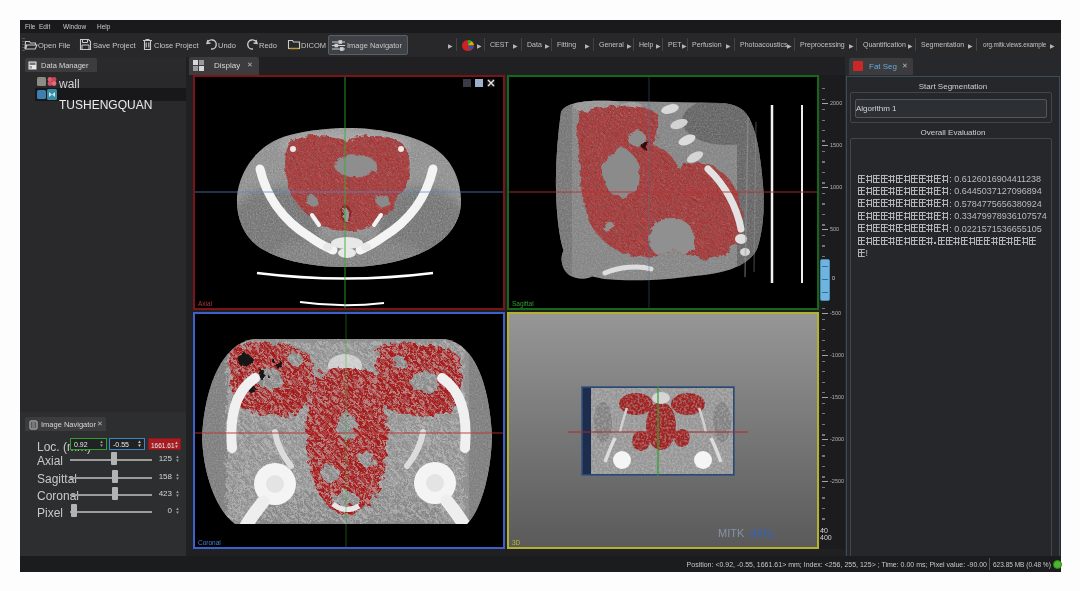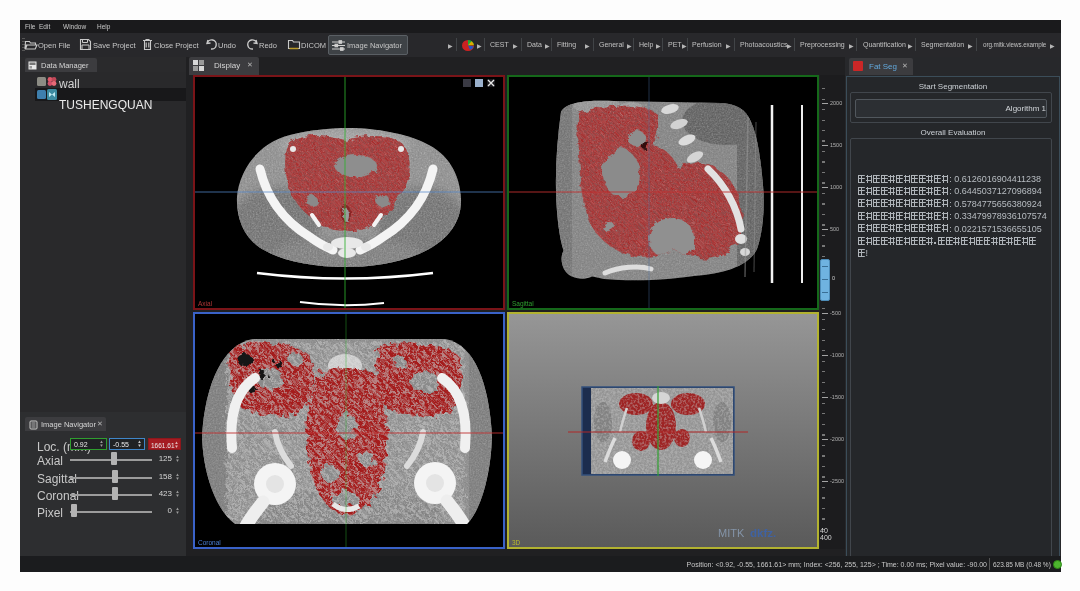--- a/index.html
+++ b/index.html
@@ -39,21 +39,21 @@
 .vp{position:absolute;background:#fde047;overflow:hidden}
 #ruler{position:absolute;left:634px;top:18px;width:25px;height:474px;background:#1c1c1e}
 .rlab{position:absolute;left:10px;font-size:5.5px;color:#b2b2b2}
 .rtickL{position:absolute;left:2px;width:6px;height:1px;background:#a5a5a5}
 
 #rightpanel{position:absolute;left:825px;top:37px;width:216px;height:515px;background:#27282b}
 #rp-tab{left:4px;top:1px;width:64px;height:17px}
 #rp-frame{position:absolute;left:1px;top:19px;width:214px;height:494px;border:1px solid #3b4d59;background:#25272a}
 .gbox{position:absolute;left:5px;width:202px;border:1px solid #41464c;border-radius:2px}
 .gtitle{position:absolute;width:100%;text-align:center;font-size:8px;color:#ccd1d6}
-.btn{position:absolute;left:10px;width:192px;height:19px;border:1px solid #51575d;border-radius:2px;background:#2c2f33;color:#d2d6da;font-size:8px;text-align:right;line-height:18px}
+.btn{position:absolute;left:10px;width:192px;height:19px;border:1px solid #51575d;border-radius:2px;background:#2c2f33;color:#d2d6da;font-size:8px;text-align:left;line-height:18px}
 #rtext{position:absolute;left:13px;top:116px;width:190px;font-size:9px;color:#b7bcc1;line-height:12.4px;white-space:nowrap}
 .cj,.cj2,.cjc{display:inline-block;width:6.8px;height:8px;margin-right:0.8px;position:relative;top:0.5px;opacity:.95}
 .cj{background:linear-gradient(#b7bcc1,#b7bcc1) 0 0/6.8px 1px no-repeat,linear-gradient(#b7bcc1,#b7bcc1) 0 3px/6.8px 1px no-repeat,linear-gradient(#b7bcc1,#b7bcc1) 0 7px/6.8px 1px no-repeat,linear-gradient(#b7bcc1,#b7bcc1) 3px 0/1px 8px no-repeat,linear-gradient(#b7bcc1,#b7bcc1) 0 0/1px 8px no-repeat}
 .cj2{background:linear-gradient(#b7bcc1,#b7bcc1) 0 1px/6.8px 1px no-repeat,linear-gradient(#b7bcc1,#b7bcc1) 0 5px/6.8px 1px no-repeat,linear-gradient(#b7bcc1,#b7bcc1) 1.5px 0/1px 8px no-repeat,linear-gradient(#b7bcc1,#b7bcc1) 5px 0/1px 8px no-repeat}
 .cjc{width:3.4px;background:linear-gradient(#b7bcc1,#b7bcc1) 0.5px 5.5px/2px 2px no-repeat}
 
 #statusbar{position:absolute;left:0;top:536px;width:1041px;height:16px;background:#1b1c1e;color:#c9c9c9;font-size:7px}
 </style></head>
 <body>
 <div id="win">

